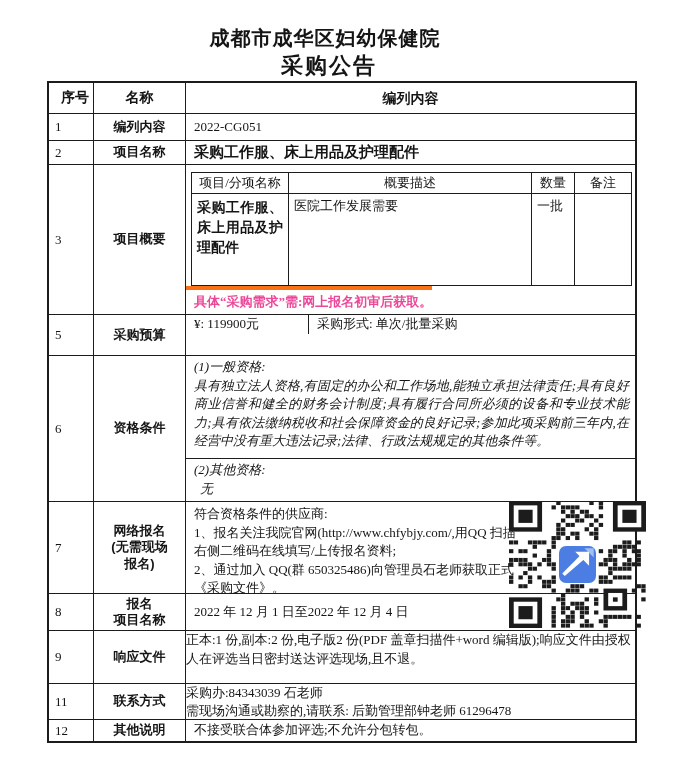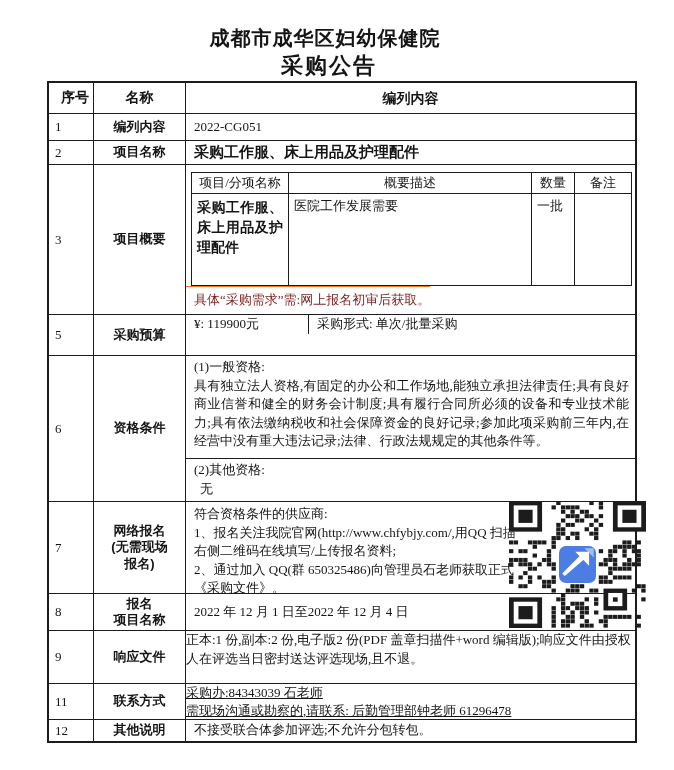--- a/index.html
+++ b/index.html
@@ -37,38 +37,38 @@
   .sub-data{display:flex;height:91px;}
   .sc{box-sizing:border-box;display:flex;}
   .sc1{width:97px;border-right:1px solid #1c1c1c;}
   .sc2{width:243px;border-right:1px solid #1c1c1c;}
   .sc3{width:43px;border-right:1px solid #1c1c1c;}
   .sc4{flex:1;}
   .sub-hdr .sc{align-items:center;justify-content:center;}
   .sub-data .sc{align-items:flex-start;padding:3px 5px;}
   .sub-item{font-family:"Liberation Sans","DejaVu Sans",sans-serif;font-weight:bold;font-size:14px;
     line-height:20px;display:block;text-align:justify;text-align-last:left;}
-  .red-row{border-top:1px solid #f97316;height:29px;display:flex;align-items:center;
-    padding-left:8px;font-weight:normal;color:#7f1d1d;margin-top:auto;}
+  .red-row{border-top:4px solid #f97316;height:29px;display:flex;align-items:center;
+    padding-left:8px;font-weight:bold;color:#ec4899;margin-top:auto;}
 
   
   .budget-cell{width:123px;border-right:1px solid #1c1c1c;display:flex;align-items:center;padding-left:8px;box-sizing:border-box;}
   .form-cell{flex:1;display:flex;align-items:center;padding-left:8px;}
 
   
-  .r6-pane{padding:2px 6px 3px 8px;}
+  .r6-pane{padding:2px 6px 3px 8px;font-style:italic;}
   .r6-top{border-bottom:1px solid #1c1c1c;flex:1;}
   .r6-body{text-align:justify;}
   .r6-other-body{padding-left:6px;}
 
   
   .r7-text{width:325px;padding:3px 0 0 8px;}
 
   .r9-pane{padding:6px 8px 0 8px;display:block;}
-  .r11-pane{padding:2px 8px 0 8px;display:block;line-height:17.5px;text-decoration:underline;}
+  .r11-pane{padding:2px 8px 0 8px;display:block;line-height:17.5px;}
 
   
   .qr-wrap{position:absolute;left:509px;top:501px;width:137px;height:127px;}
   .qr-wrap svg{position:absolute;left:0;top:0;width:100%;height:100%;}
   .qr-logo{position:absolute;left:50px;top:45px;width:37px;height:37px;background:#fff;
     display:flex;align-items:center;justify-content:center;}
 </style>
 </head>
 <body>
 

